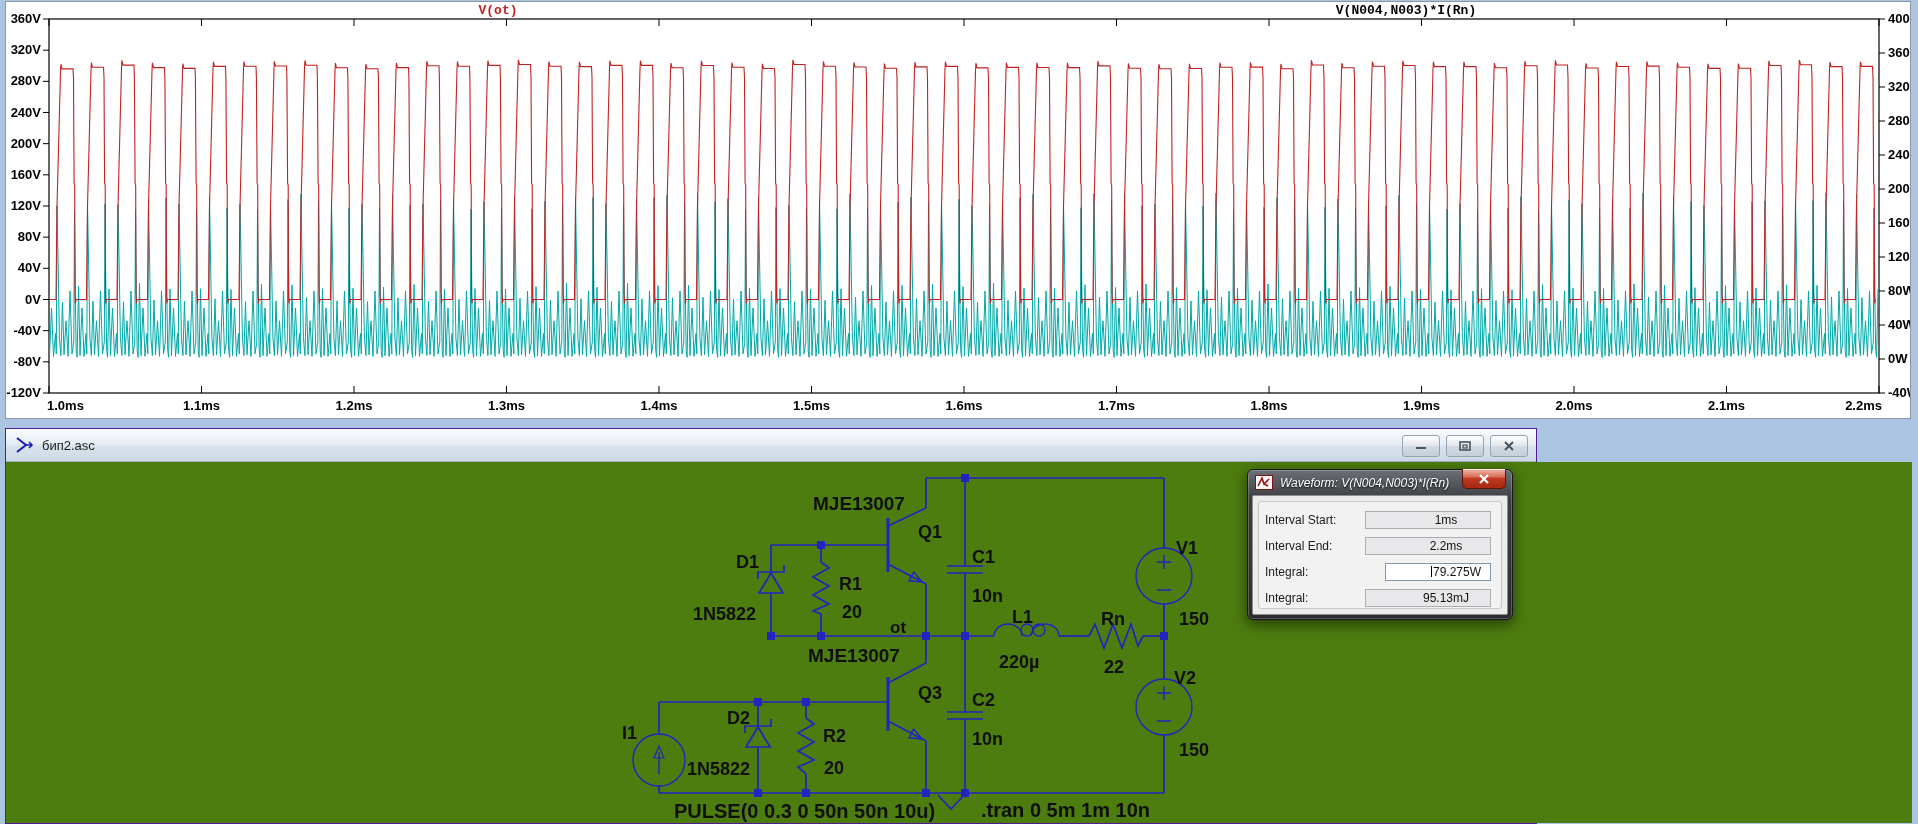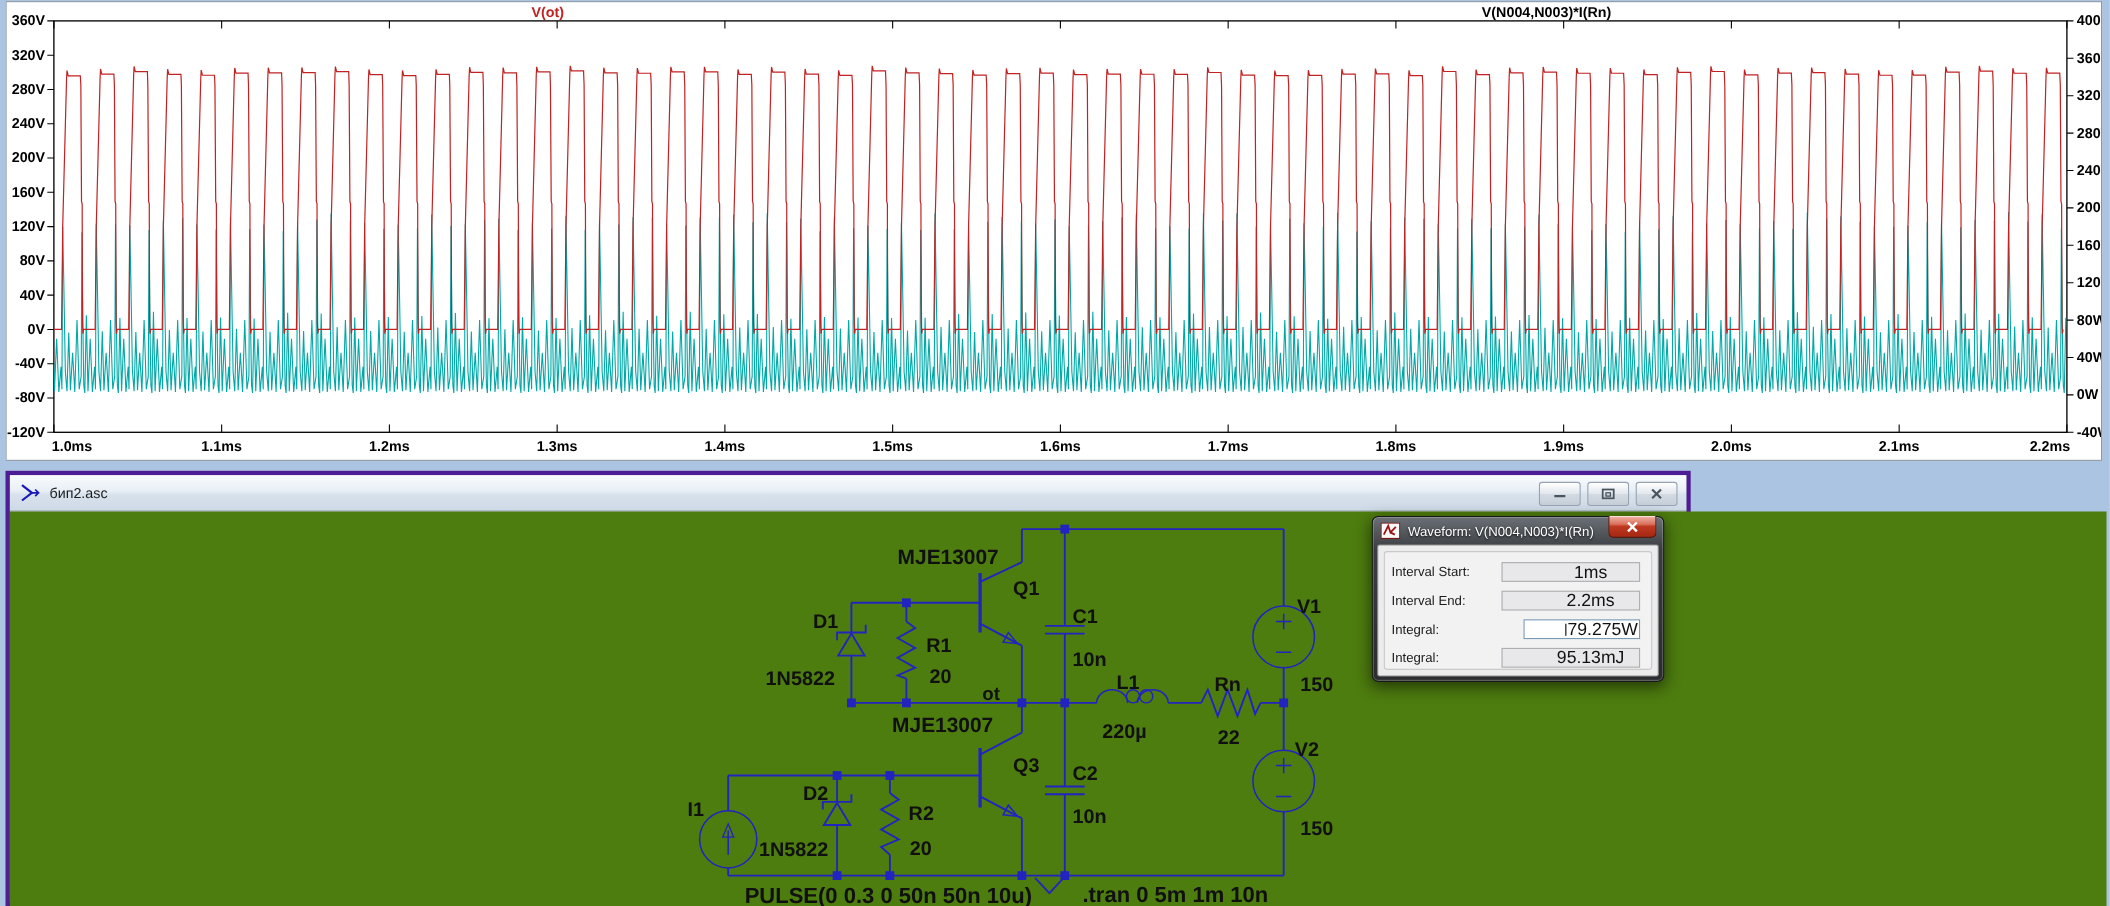--- a/index.html
+++ b/index.html
@@ -8,29 +8,29 @@
     background:#aac4e2;
     font-family:"Liberation Sans", sans-serif;
   }
   
   .plot-pane{
     position:absolute;left:5px;top:1px;width:1906px;height:418px;
     background:#ffffff;border:1px solid #8d97a3;box-sizing:border-box;
   }
   .trace-label{
     position:absolute;top:1px;height:15px;font-size:13px;font-weight:700;
-    text-align:center;letter-spacing:0;
+    text-align:center;letter-spacing:0;font-family:Liberation Mono, monospace;
   }
   #plot-svg{position:absolute;left:0;top:0;}
   .axis-lbl{font-family:"Liberation Sans",sans-serif;font-size:13px;font-weight:700;fill:#000;}
   
   
   .schem-window{
     position:absolute;left:5px;top:428px;width:1532px;height:396px;
-    border:4px solid #4c1d95;box-sizing:border-box;background:#c6c6c6;
+    border:1px solid #4c1d95;box-sizing:border-box;background:#c6c6c6;
   }
   .schem-titlebar{
     position:relative;height:33px;
     background:linear-gradient(180deg,#fafcfe 0%,#e7eef5 45%,#d8e2ec 55%,#cdd9e6 100%);
     border-bottom:1px solid #9fb0c0;
     display:flex;align-items:center;padding:0 8px;box-sizing:border-box;
   }
   .schem-title{font-size:13px;color:#1c1c1c;margin-left:8px;}
   .schem-icon{display:inline-flex;width:20px;height:18px;}
   .win-buttons{position:absolute;right:8px;top:6px;display:flex;}
@@ -45,21 +45,21 @@
   }
   .schem-canvas svg text{font-family:"Liberation Sans",sans-serif;font-weight:700;fill:#101010;}
   
   .dialog{
     position:absolute;left:1247px;top:469px;width:266px;height:151px;
     background:linear-gradient(180deg,#6b7076,#3a3d41 20%,#2a2c30);
     border:1px solid #17181a;border-radius:6px;
     box-shadow:0 4px 14px rgba(0,0,0,.55), inset 0 0 0 1px rgba(255,255,255,.22);
     box-sizing:border-box;
   }
-  .dlg-titlebar{position:relative;height:25px;display:flex;align-items:center;padding:0 7px;}
+  .dlg-titlebar{position:relative;height:25px;display:flex;align-items:center;padding:0 7px;font-style:italic;}
   .dlg-title{color:#ffffff;font-size:12px;margin-left:7px;text-shadow:0 1px 2px #000;}
   .dlg-icon{display:inline-flex;width:18px;height:15px;}
   .dlg-close{
     position:absolute;right:6px;top:-1px;width:42px;height:19px;
     background:linear-gradient(180deg,#f2b8ac,#d9705c 40%,#c03a22 50%,#aa2a14 90%);
     border:1px solid #5f1408;border-top:none;border-radius:0 0 5px 5px;
     display:flex;align-items:center;justify-content:center;
     box-shadow:inset 0 1px 0 rgba(255,255,255,.6);
   }
   .dlg-body{
@@ -67,21 +67,21 @@
     background:#ececec;border:1px solid #8f8f8f;border-radius:2px;box-sizing:border-box;
   }
   .dlg-inner{
     position:absolute;left:5px;right:5px;top:5px;bottom:5px;
     background:#f2f2f2;border:1px solid #c9c9c9;border-radius:3px;
     padding:9px 10px 0 6px;box-sizing:border-box;
   }
   .dlg-row{display:flex;align-items:center;margin-bottom:8px;}
   .dlg-label{width:92px;text-align:left;font-size:12px;color:#1b1b1b;margin-right:8px;flex:none;}
   .dlg-value{
-    flex:1;height:18px;line-height:17px;text-align:center;font-size:16px;color:#111;
+    flex:1;height:18px;line-height:17px;text-align:center;font-size:12px;color:#111;
     background:#e8e8ea;border:1px solid #aeaeb2;box-sizing:border-box;padding-left:36px;
   }
   .dlg-value.focused{background:#ffffff;border-color:#7a99b5;margin-left:20px;}
   .caret{display:inline-block;width:0;height:11px;border-left:1px solid #000;vertical-align:-1px;margin-right:1px;}
 </style>
 </head>
 <body>
 
 <div class="plot-pane">
   <div class="trace-label" style="left: 392px; width: 200px; color: rgb(194, 34, 34);">V(ot)</div>

